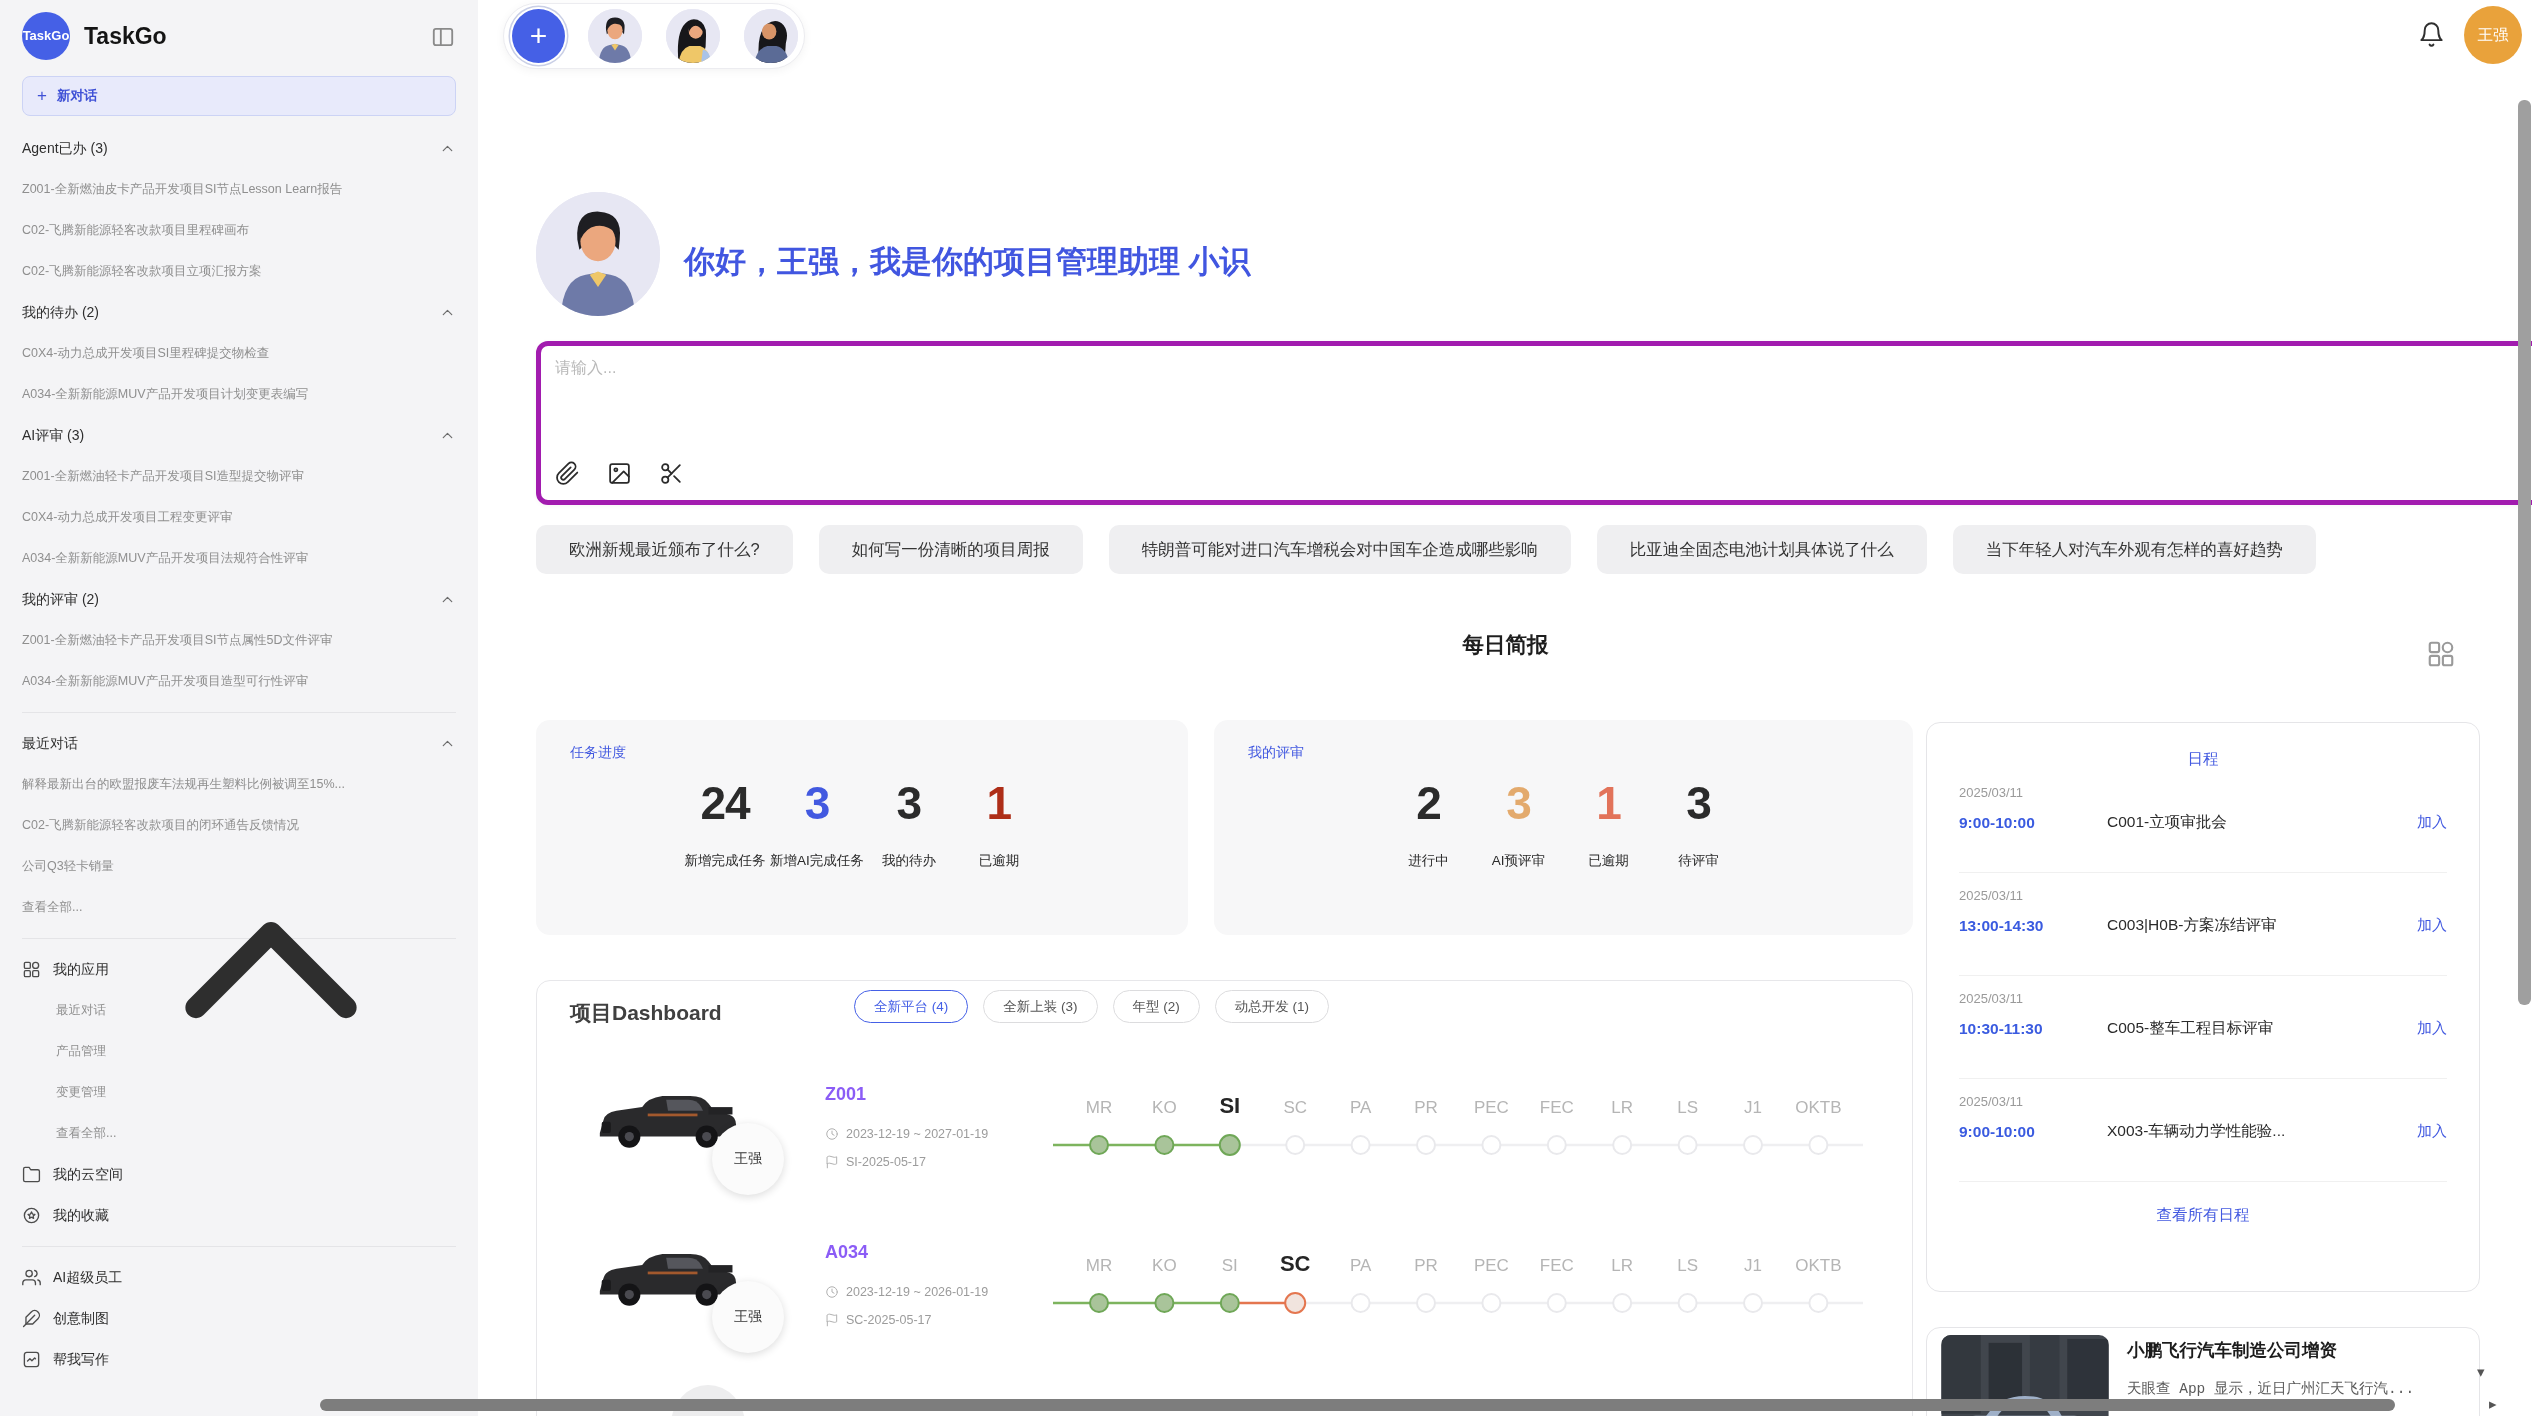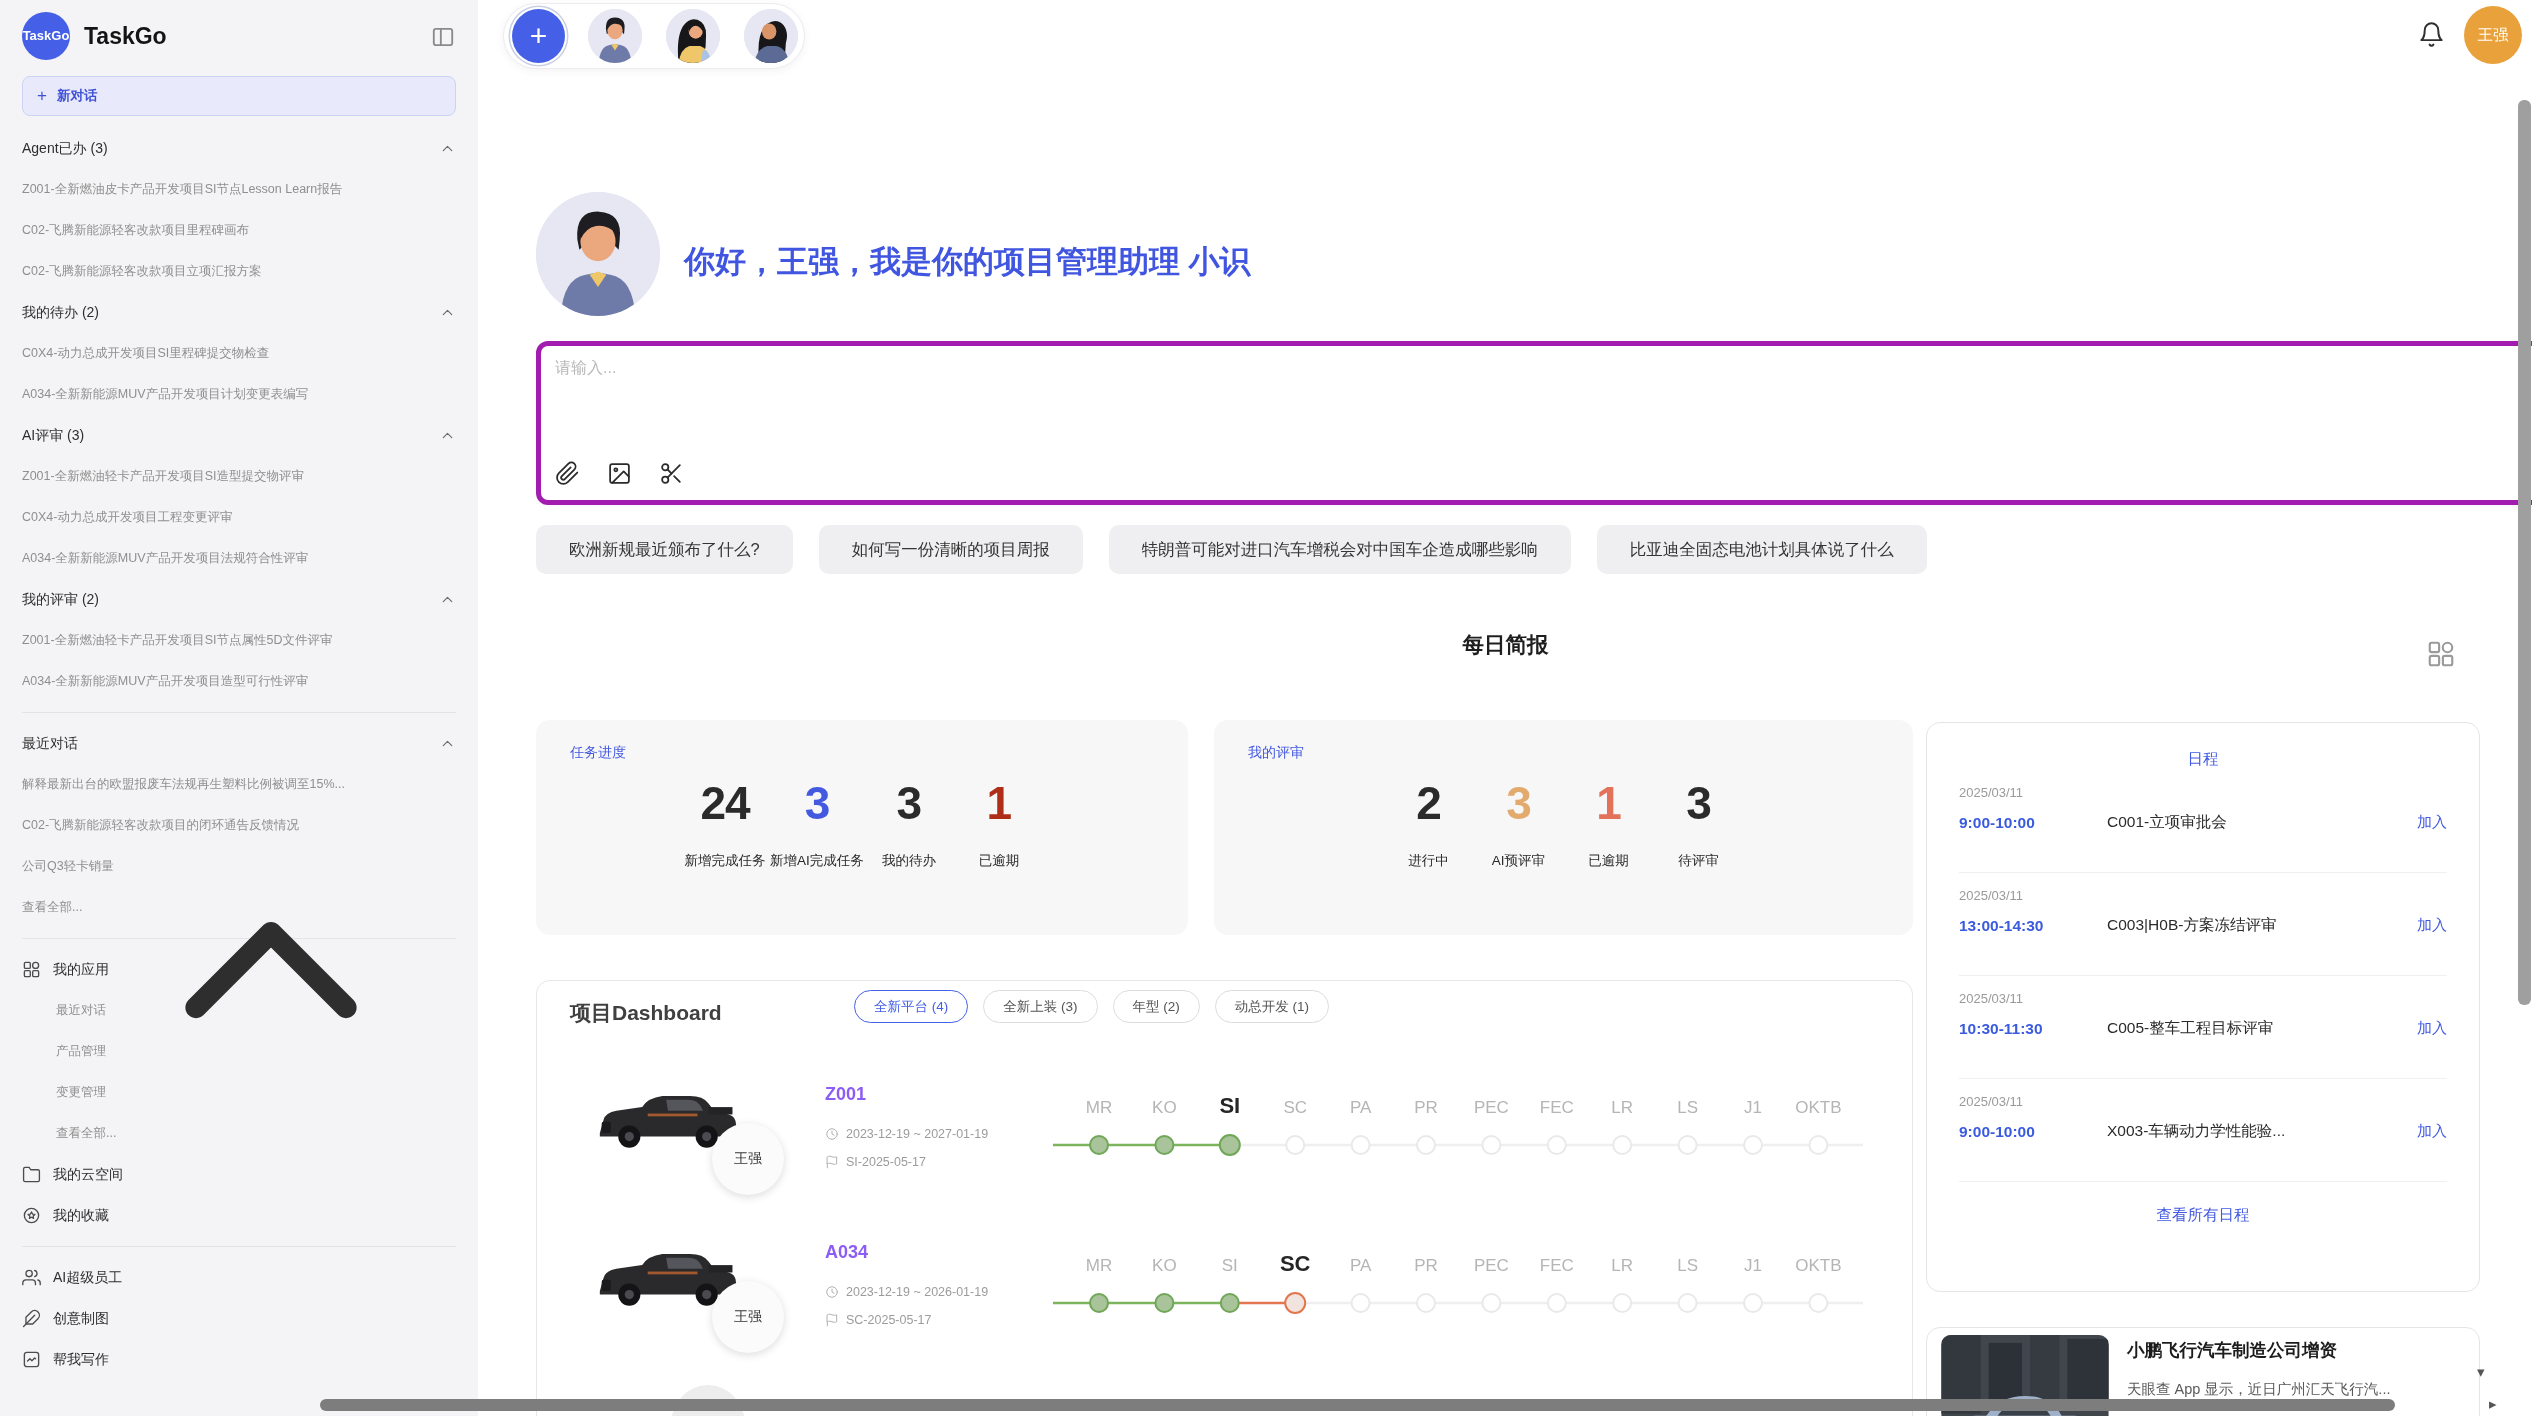--- a/index.html
+++ b/index.html
@@ -116,21 +116,21 @@
   .s-time { width:148px; font-size:15.5px; color:#3a5be0; font-weight:600; }
   .s-title { flex:1; font-size:15.5px; color:#2b2b2b; }
   .s-join { font-size:15px; color:#4259e0; cursor:pointer; }
   .sched-all { margin-top:23px; text-align:center; font-size:15.5px; color:#4259e0; cursor:pointer; }
 
   .news { position:absolute; left:1448px; top:1327px; width:554px; height:150px; background:#fff;
     border:1px solid #e5e5e8; border-radius:14px; cursor:pointer; }
   .news-img { position:absolute; left:14px; top:7px; width:168px; height:118px; border-radius:10px; overflow:hidden; }
   .news-img svg { width:100%; height:100%; display:block; }
   .news-title { position:absolute; left:200px; top:10px; font-size:17.5px; font-weight:700; color:#1c1c1c; }
-  .news-snippet { position:absolute; left:200px; top:50px; width:335px; font-size:14.5px; color:#5a5a5a; line-height:22px; }
+  .news-snippet { position:absolute; left:200px; top:50px; width:335px; font-size:14.5px; color:#5a5a5a; line-height:22px;font-family:Liberation Mono, monospace; }
 
   
   .hbar { position:absolute; left:320px; top:1399px; width:2075px; height:12px; background:#7d7d7d; border-radius:6px; }
   .vbar { position:absolute; left:2518px; top:100px; width:13px; height:905px; background:#9f9f9f; border-radius:6px; }
   .arr { position:absolute; color:#555; font-size:15px; line-height:15px; }
 </style>
 </head>
 <body>
 
 <div class="app">
@@ -380,20 +380,21 @@
             </svg>
           </span>
       </div>
     </div>
 
     <div class="chips" id="chips">
         <div class="chip">欧洲新规最近颁布了什么?</div>
         <div class="chip">如何写一份清晰的项目周报</div>
         <div class="chip">特朗普可能对进口汽车增税会对中国车企造成哪些影响</div>
         <div class="chip">比亚迪全固态电池计划具体说了什么</div>
+        <div class="chip">当下年轻人对汽车外观有怎样的喜好趋势</div>
       </div>
 
     <div class="brief-title">每日简报</div>
     <span class="icon grid-ic">
         <svg viewBox="0 0 24 24" fill="none" stroke="currentColor" stroke-width="1.7" stroke-linecap="round" stroke-linejoin="round">
           <rect x="3" y="3" width="7.5" height="7.5" rx="1.5"></rect>
           <circle cx="17.2" cy="6.8" r="3.8"></circle>
           <rect x="3" y="13.5" width="7.5" height="7.5" rx="1.5"></rect>
           <rect x="13.5" y="13.5" width="7.5" height="7.5" rx="1.5"></rect>
         </svg>

